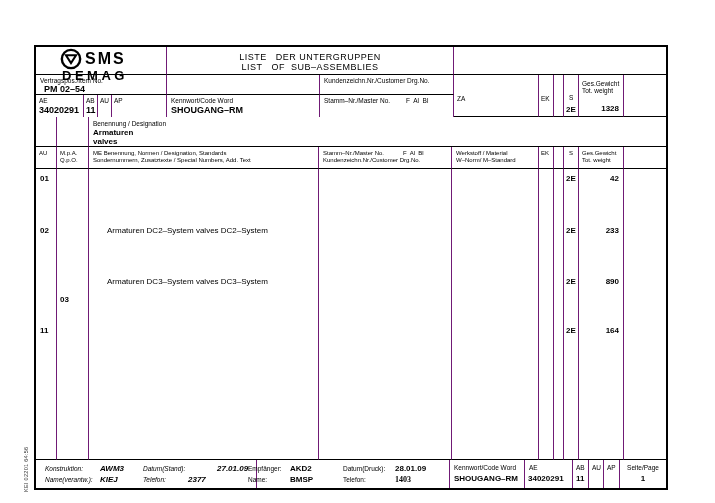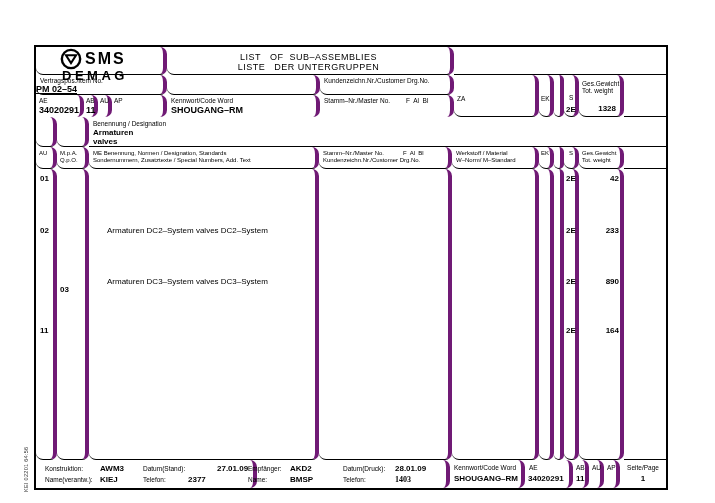--- a/index.html
+++ b/index.html
@@ -1,19 +1,19 @@
 <!DOCTYPE html>
 <html><head>
 <meta charset="utf-8">
 <style>
   html,body{margin:0;padding:0;background:#fff;}
   .sheet{position:relative;width:715px;height:503px;background:#fff;
          font-family:"Liberation Sans", sans-serif;color:#000;overflow:hidden;}
   .abs{position:absolute;box-sizing:border-box;}
-  .br{border-right:4px solid #701a75;border-radius:7px;}
+  .br{border-right:1px solid #701a75;}
   .bb{border-bottom:1px solid #000;}
   .frame{position:absolute;left:34px;top:45px;width:634px;height:445px;
          border:2px solid #000;box-sizing:border-box;background:#fff;}
   .lbl{font-size:6.5px;line-height:7px;white-space:nowrap;}
   .lbl6{font-size:6px;line-height:7px;white-space:nowrap;}
   .val{font-size:9px;font-weight:700;white-space:nowrap;}
   .val8{font-size:8px;font-weight:700;white-space:nowrap;}
   .num{font-size:8px;white-space:nowrap;font-weight:bold;}
   .desc{font-size:8px;line-height:10.4px;white-space:pre-line;}
   .title-line{font-size:9px;letter-spacing:0.5px;white-space:pre;text-align:center;}
@@ -39,28 +39,28 @@
           <svg width="22" height="22" viewBox="0 0 24 24">
             <circle cx="12" cy="12" r="10" fill="none" stroke="#000" stroke-width="2.6"></circle>
             <path d="M6.5 8 h11 l-5.5 8.5 z" fill="none" stroke="#000" stroke-width="2.2"></path>
           </svg>
           <span class="logo-sms">SMS</span>
         </div>
         <div class="logo-demag">DEMAG</div>
       </div>
     </div>
     <div class="abs br bb" style="left:131px;top:0;width:287px;height:28px;padding-top:5px;">
+      <div class="title-line">LISTE   DER UNTERGRUPPEN</div>
       <div class="title-line">LIST   OF  SUB–ASSEMBLIES</div>
-      <div class="title-line">LISTE   DER UNTERGRUPPEN</div>
     </div>
     <div class="abs bb" style="left:418px;top:0;width:212px;height:28px;"></div>
 
     <div class="abs br bb" style="left:0;top:28px;width:131px;height:20px;">
       <span class="fl lbl" style="left:4px;top:2px;">Vertragspos./Item  No.</span>
-      <span class="fl val" style="left:0;top:9px;text-decoration:underline;">PM 02–54</span>
+      <span class="fl val" style="left:8px;top:9px;">PM 02–54</span>
     </div>
     <div class="abs br bb" style="left:131px;top:28px;width:153px;height:20px;"></div>
     <div class="abs br bb" style="left:284px;top:28px;width:134px;height:20px;">
       <span class="fl lbl" style="left:4px;top:2px;">Kundenzeichn.Nr./Customer  Drg.No.</span>
     </div>
 
     <div class="abs br" style="left:0;top:48px;width:48px;height:22px;">
       <span class="fl lbl" style="left:3px;top:2px;">AE</span>
       <span class="fl val" style="left:3px;top:10px;">34020291</span>
     </div>
@@ -161,35 +161,35 @@
     <div class="abs" style="left:0;top:179px;width:630px;height:46px;">
       <span class="fl num" style="left:4px;top:0;">02</span>
       <div class="fl desc" style="left:71px;top:0;">Armaturen
 DC2–System
 valves
 DC2–System</div>
       <span class="fl num" style="left:530px;top:0;">2E</span>
       <span class="fl num" style="left:543px;top:0;width:40px;text-align:right;">233</span>
     </div>
     <div class="abs" style="left:0;top:230px;width:630px;height:46px;">
-      <span class="fl num" style="left:4px;top:8px;padding-left:20px;">03</span>
+      <span class="fl num" style="left:4px;top:18px;padding-left:20px;">03</span>
       <div class="fl desc" style="left:71px;top:0;">Armaturen
 DC3–System
 valves
 DC3–System</div>
       <span class="fl num" style="left:530px;top:0;">2E</span>
       <span class="fl num" style="left:543px;top:0;width:40px;text-align:right;">890</span>
     </div>
     <div class="abs" style="left:0;top:279px;width:630px;height:46px;">
       <span class="fl num" style="left:4px;top:0;">11</span>
       <span class="fl num" style="left:530px;top:0;">2E</span>
       <span class="fl num" style="left:543px;top:0;width:40px;text-align:right;">164</span>
     </div>
 
-    <div class="abs br" style="left:0;top:413px;width:221px;height:28px;">
+    <div class="abs br" style="left:0;top:413px;width:221px;height:28px;font-style:italic;">
       <span class="fl lbl" style="left:9px;top:5px;">Konstruktion:</span>
       <span class="fl val8" style="left:64px;top:4px;">AWM3</span>
       <span class="fl lbl" style="left:107px;top:5px;">Datum(Stand):</span>
       <span class="fl val8" style="left:152px;top:4px;padding-left:29px;">27.01.09</span>
       <span class="fl lbl" style="left:9px;top:16px;">Name(verantw.):</span>
       <span class="fl val8" style="left:64px;top:15px;">KIEJ</span>
       <span class="fl lbl" style="left:107px;top:16px;">Telefon:</span>
       <span class="fl val8" style="left:152px;top:15px;">2377</span>
     </div>
     <div class="abs br" style="left:203px;top:413px;width:211px;height:28px;">

